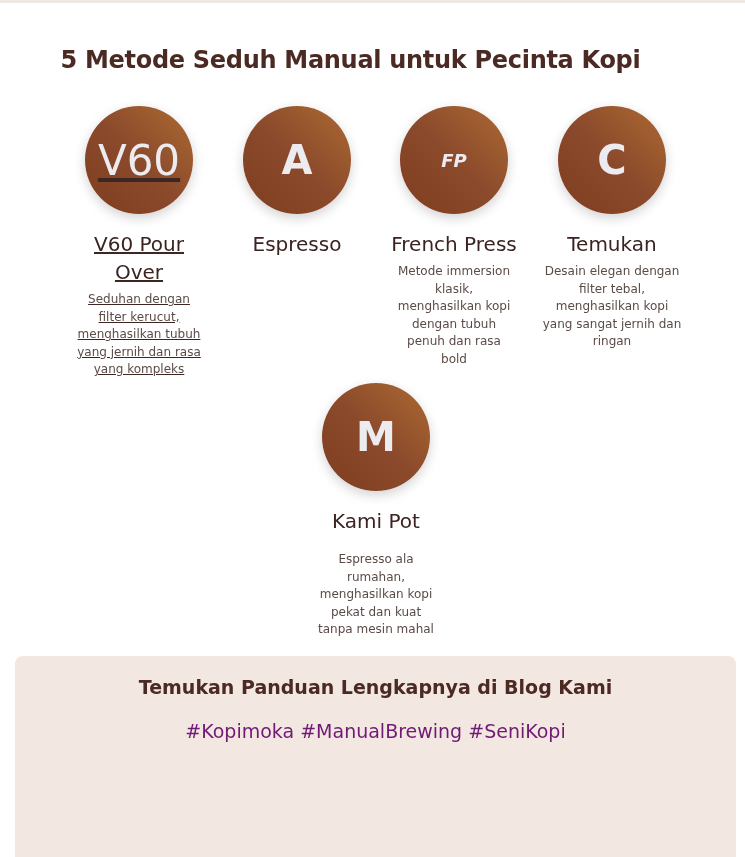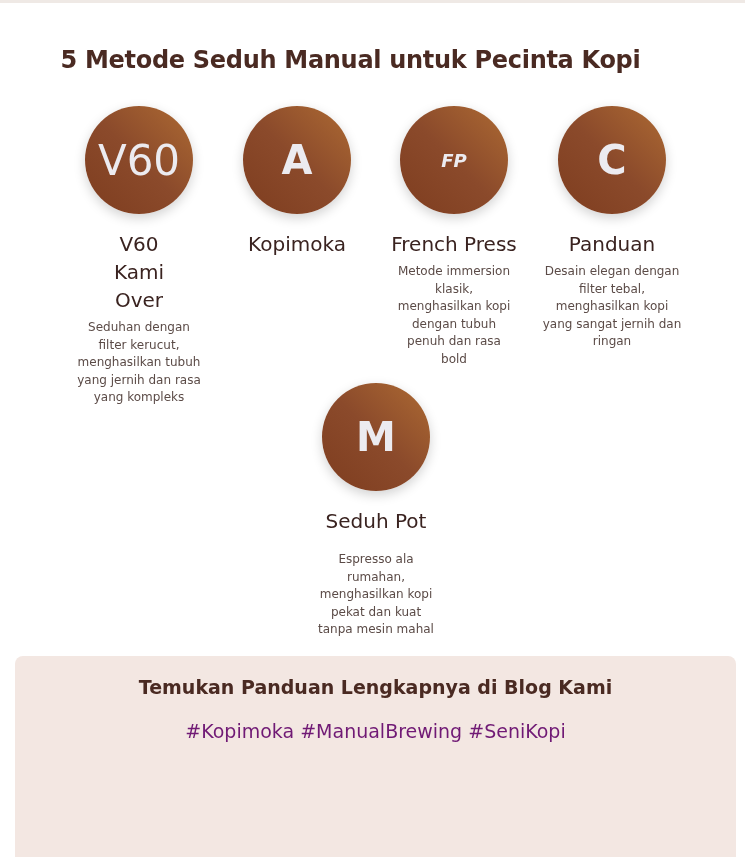--- a/index.html
+++ b/index.html
@@ -36,45 +36,45 @@
   .cta-link { color:#8b4513; text-decoration:none; }
   .cta-tags { margin-top:22px; font-size:19px; color:#701a75; }
 </style>
 </head>
 <body>
 
 <div class="topstrip"></div>
 
 <h1 class="title" style="margin:0;">5 Metode Seduh Manual untuk Pecinta Kopi</h1>
 
-<div class="method" style="left:64px; top:106px;">
+<div class="method" style="left:64px; top:106px;text-decoration:underline;">
   <div class="circle v60">V60</div>
-  <div class="mname" style="padding:0 30px;">V60 Kami Over</div>
+  <div class="mname" style="padding:0 30px;">V60 Pour Over</div>
   <div class="mdesc" style="padding:0 10px;">Seduhan dengan filter kerucut, menghasilkan tubuh yang jernih dan rasa yang kompleks</div>
 </div>
 
 <div class="method" style="left:222px; top:106px;">
   <div class="circle big">A</div>
-  <div class="mname">Kopimoka</div>
+  <div class="mname">Espresso</div>
 </div>
 
 <div class="method" style="left:379px; top:106px;">
   <div class="circle small">FP</div>
   <div class="mname">French Press</div>
   <div class="mdesc" style="padding:0 16px;">Metode immersion klasik, menghasilkan kopi dengan tubuh penuh dan rasa bold</div>
 </div>
 
 <div class="method" style="left:537px; top:106px;">
   <div class="circle big">C</div>
-  <div class="mname">Panduan</div>
+  <div class="mname">Temukan</div>
   <div class="mdesc" style="padding:0 4px;">Desain elegan dengan filter tebal, menghasilkan kopi yang sangat jernih dan ringan</div>
 </div>
 
 <div class="method" style="left:301px; top:383px;">
   <div class="circle big">M</div>
-  <div class="mname">Seduh Pot</div>
+  <div class="mname">Kami Pot</div>
   <div class="mdesc" style="padding:0 14px;margin-top:16px;">Espresso ala rumahan, menghasilkan kopi pekat dan kuat tanpa mesin mahal</div>
 </div>
 
 <div class="cta">
   <div class="cta-title">Temukan Panduan Lengkapnya di Blog Kami</div>
   <div class="cta-tags">#Kopimoka #ManualBrewing #SeniKopi</div>
 </div>
 
 </body></html>

